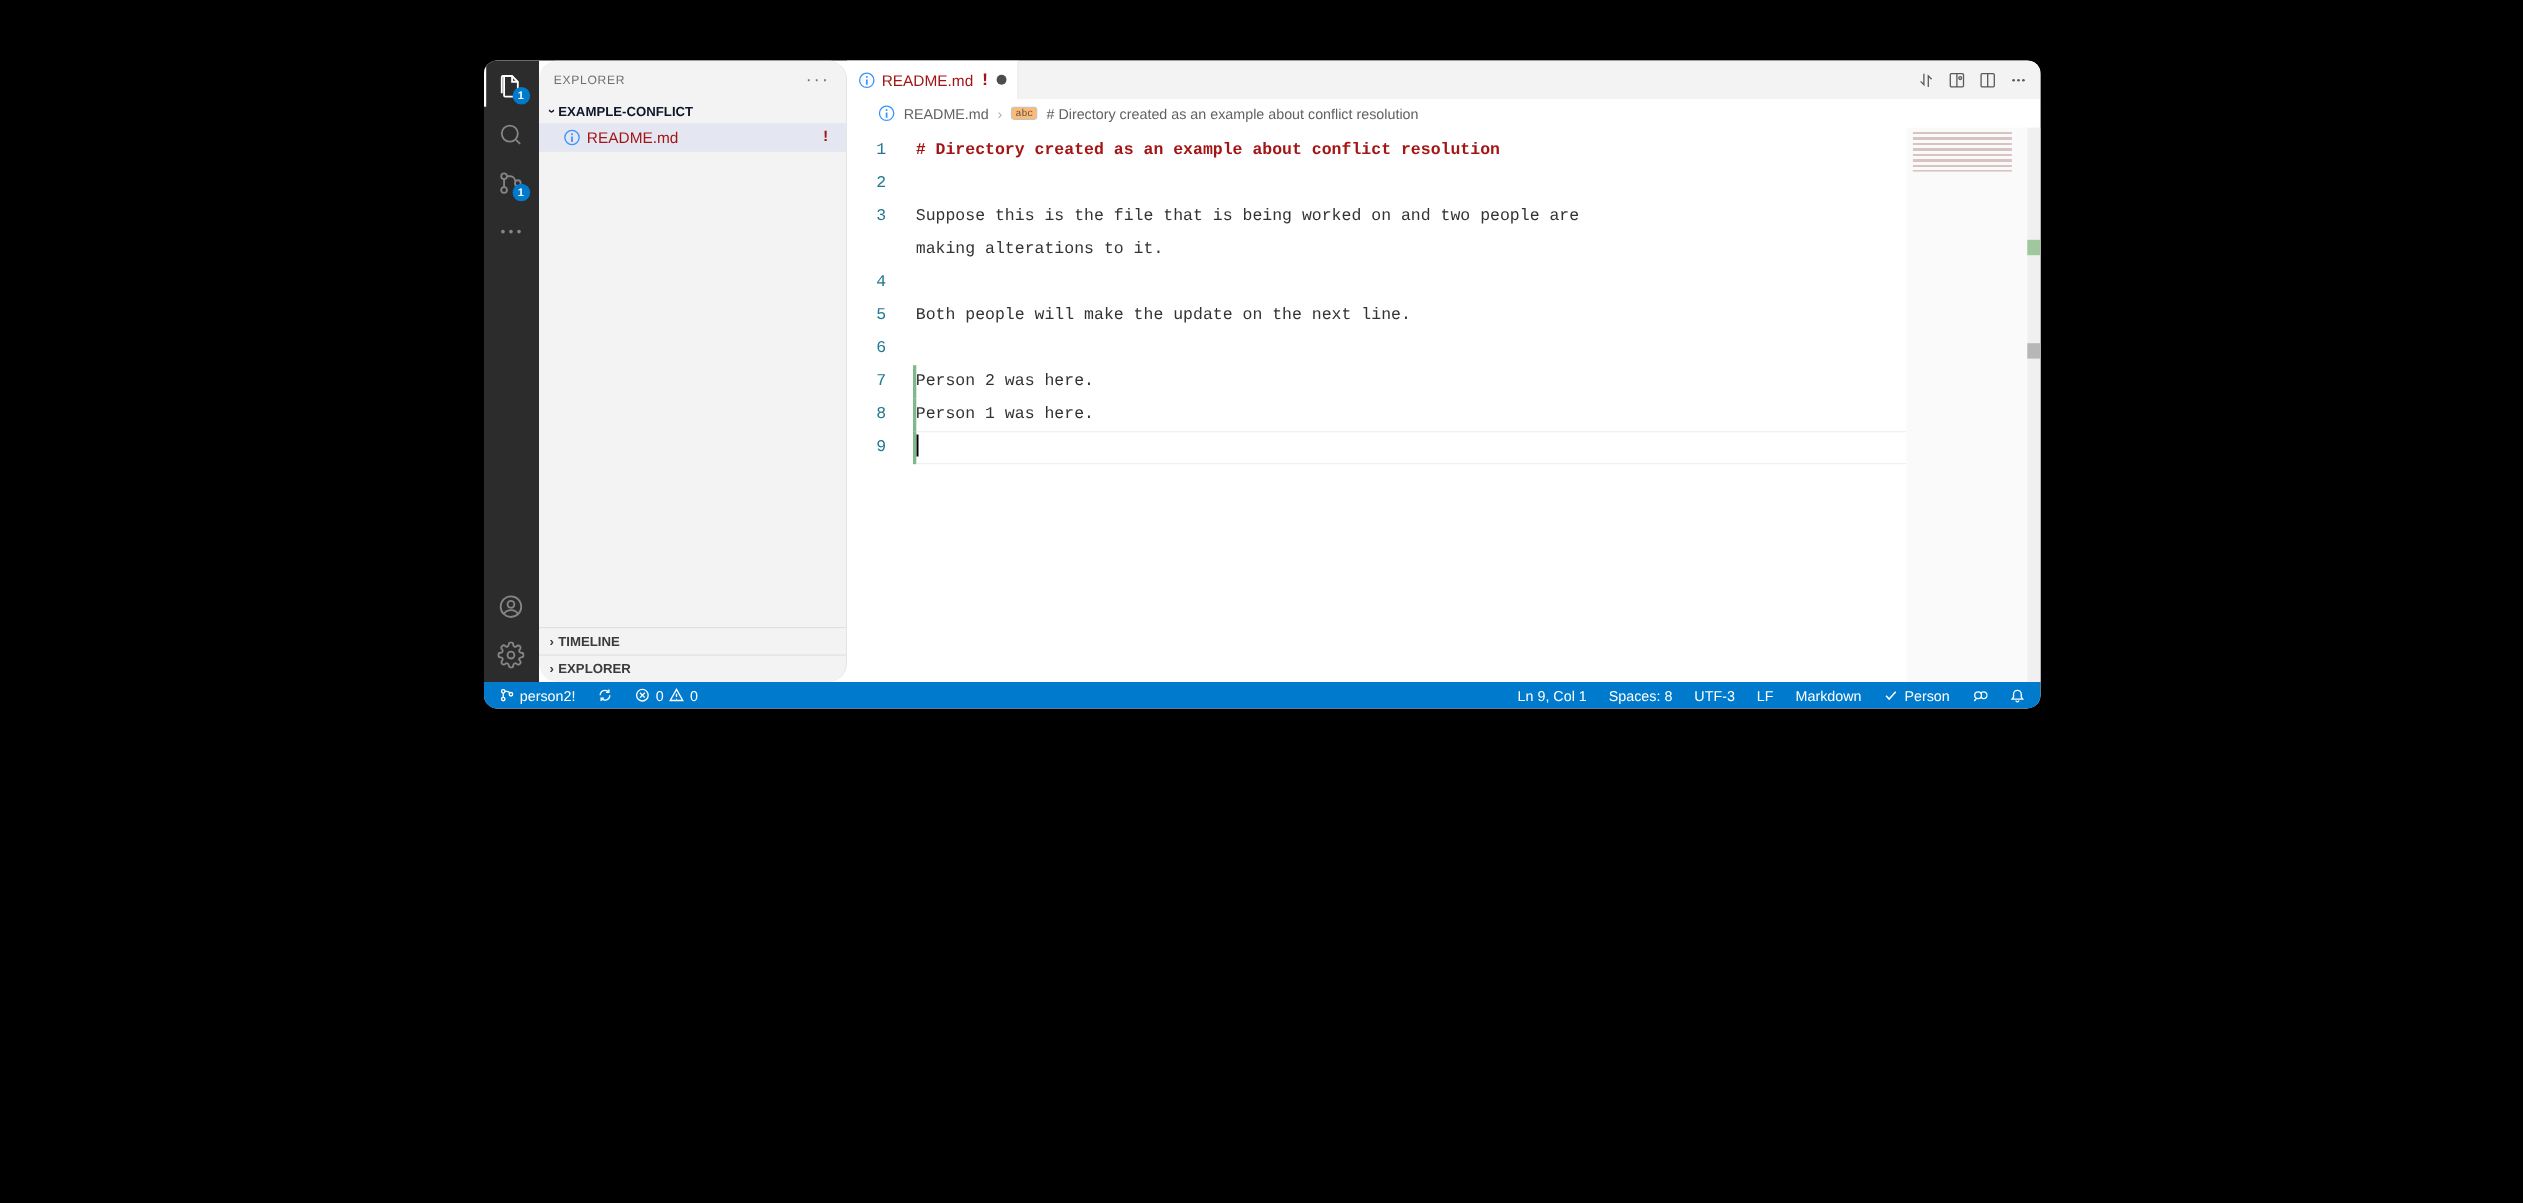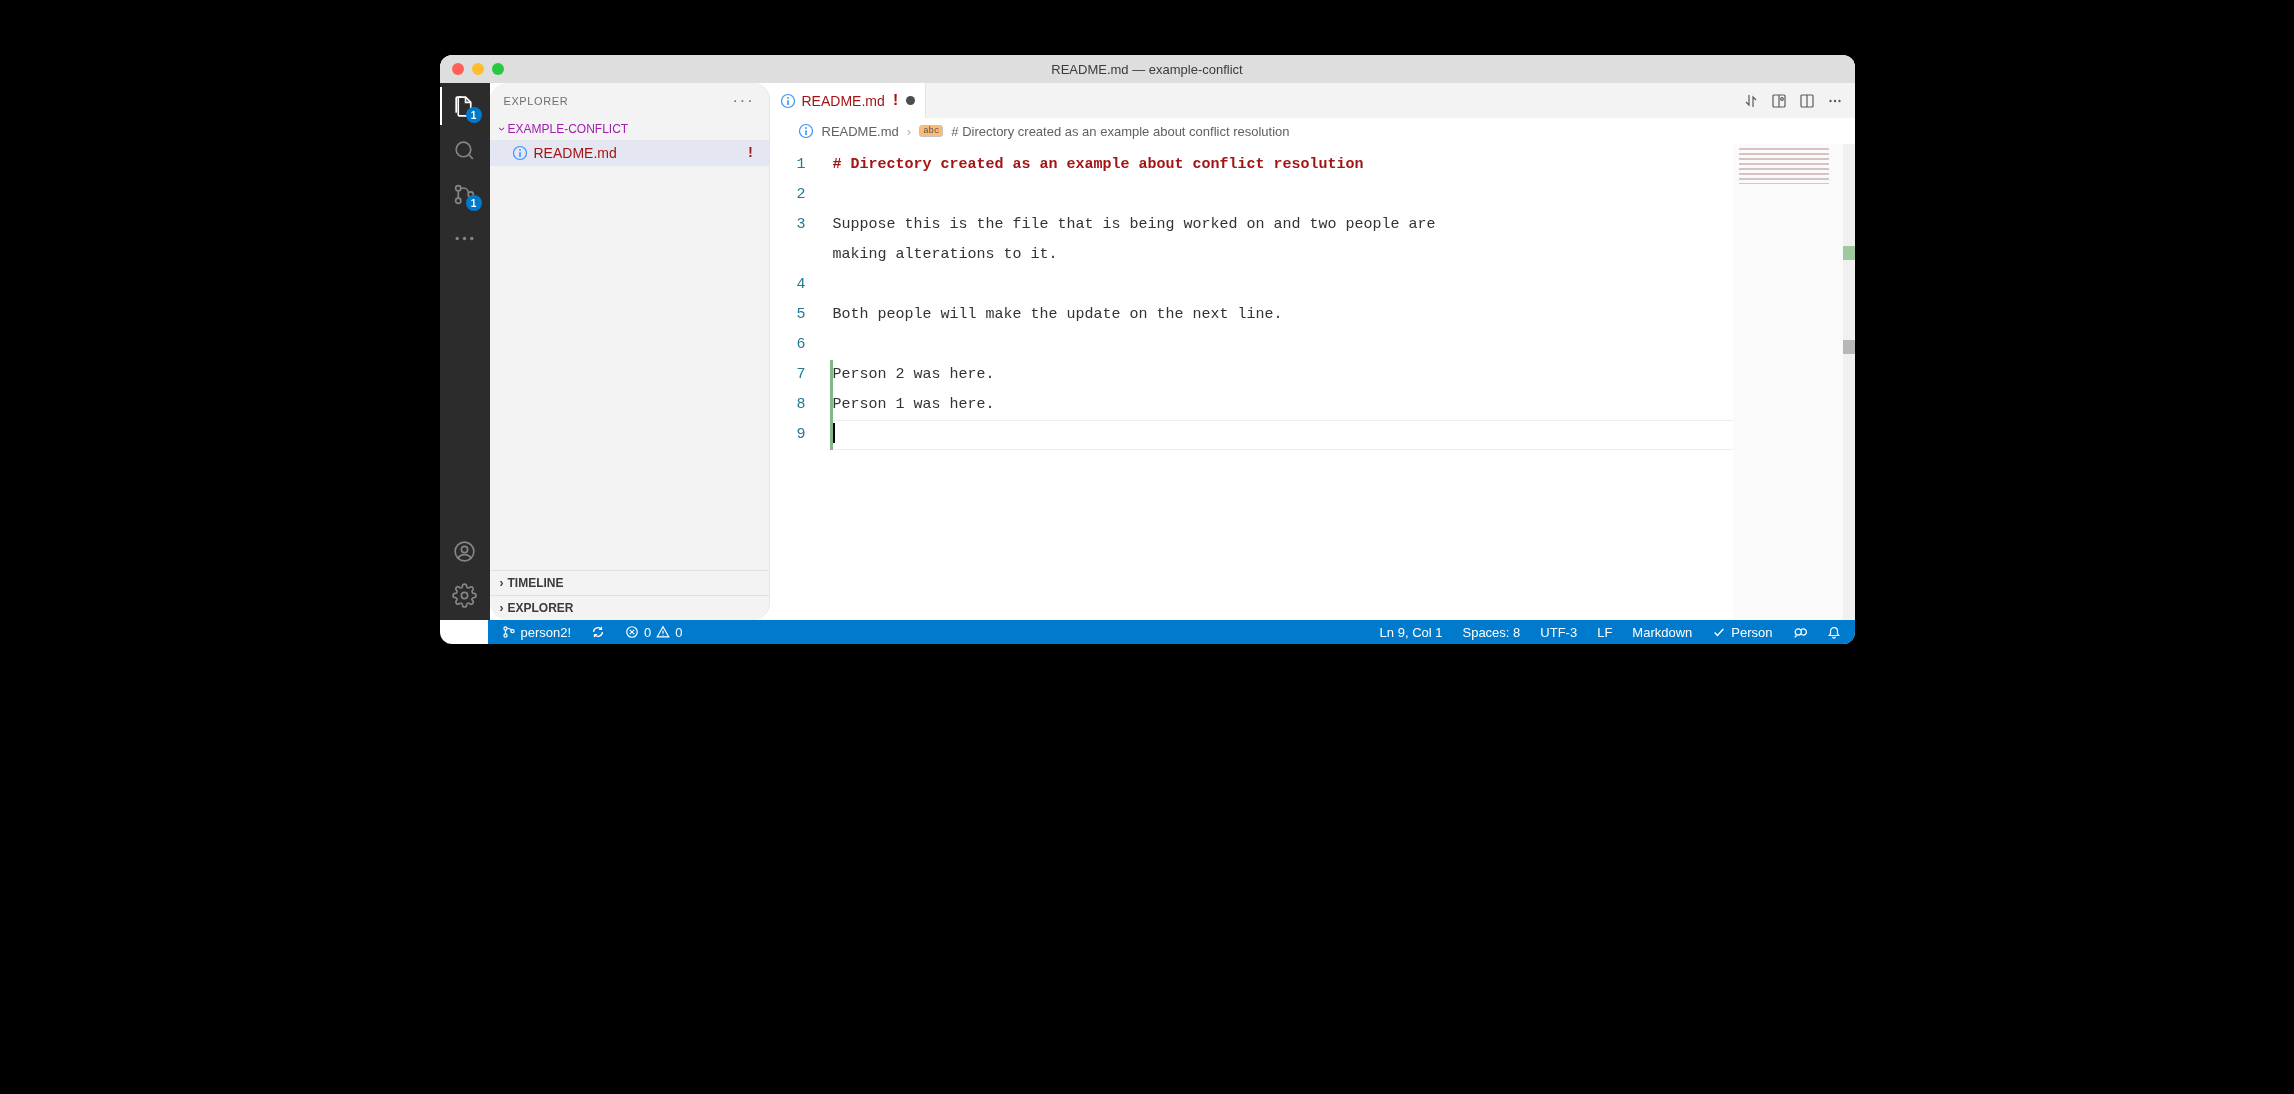--- a/index.html
+++ b/index.html
@@ -47,21 +47,21 @@
   .activitybar .spacer{flex:1;}
   .act-item{width:30px;height:30px;display:flex;align-items:center;justify-content:center;color:#858585;cursor:pointer;position:relative;}
   .act-item.active{color:#fff;}
   .act-item.active::before{content:"";position:absolute;left:-10px;top:-4px;bottom:-4px;width:2px;background:#fff;}
   .act-item svg{width:25px;height:25px;}
   .badge{position:absolute;right:-2px;bottom:-2px;min-width:16px;height:16px;padding:0 4px;border-radius:10px;background:var(--badge);color:#fff;font-size:10px;font-weight:600;display:flex;align-items:center;justify-content:center;}
   
   .sidebar{width:280px;background:var(--sidebar);display:flex;flex-direction:column;border-right:1px solid #e5e5e5;border-radius:17px;}
   .side-head{height:35px;display:flex;align-items:center;justify-content:space-between;padding:0 14px;font-size:11px;letter-spacing:.6px;color:var(--sidebar-header);}
   .side-head .dotsbtn{color:#6f6f6f;cursor:pointer;font-size:16px;letter-spacing:2px;}
-  .section{font-size:12px;font-weight:400;color:#a21caf;padding:4px 10px;display:flex;align-items:center;gap:4px;cursor:pointer;}
+  .section{font-size:12px;font-weight:700;color:#0f172a;padding:4px 10px;display:flex;align-items:center;gap:4px;cursor:pointer;}
   .chev{display:inline-block;transition:.15s;}
   .chev.open{transform:rotate(90deg);}
   .file-row{height:26px;display:flex;align-items:center;padding-left:22px;padding-right:10px;cursor:pointer;gap:6px;font-size:14px;}
   .file-row.selected{background:var(--file-selected);}
   .file-row .name{flex:1;color:var(--accent-red);}
   .info-icon,.file-warn{width:16px;height:16px;display:flex;align-items:center;justify-content:center;}
   .info-icon svg{width:16px;height:16px;color:#3794ff;}
   .file-warn{color:var(--accent-red);font-weight:700;font-family:var(--mono);}
   .side-flex{flex:1;}
   .collapse-sec{border-top:1px solid #e0e0e0;padding:5px 10px;font-size:12px;font-weight:700;color:#3b3b3b;display:flex;align-items:center;gap:4px;cursor:pointer;}
@@ -90,38 +90,30 @@
   .code .cursor-line{position:relative;}
   .code .cursor-line::before{content:"";position:absolute;left:-8px;right:0;top:0;bottom:0;border-top:1px solid #eee;border-bottom:1px solid #eee;}
   .code .caret{display:inline-block;width:2px;height:20px;background:#000;vertical-align:middle;margin-top:-2px;}
   
   .minimap{width:110px;background:#fafafa;position:relative;}
   .minimap::before{content:"";display:block;position:absolute;top:4px;left:6px;right:14px;height:36px;background:repeating-linear-gradient(to bottom,#d8c3c3 0 2px,transparent 2px 5px);}
   .ovruler{width:12px;background:#f0f0f0;position:relative;}
   .ovruler .m1{position:absolute;top:102px;left:0;right:0;height:14px;background:#9fc89f;}
   .ovruler .m2{position:absolute;top:196px;left:0;right:0;height:14px;background:#b7b7b7;}
   
-  .statusbar{height:24px;background:var(--statusbar);color:#fff;display:flex;align-items:center;font-size:13px;padding:0 6px;gap:4px;margin-left:48px;}
+  .statusbar{height:24px;background:var(--statusbar);color:#fff;display:flex;align-items:center;font-size:13px;padding:0 6px;gap:4px;}
   .statusbar .item{display:flex;align-items:center;gap:5px;padding:0 8px;height:24px;cursor:pointer;}
   .statusbar .item svg{width:14px;height:14px;}
   .statusbar .flex{flex:1;}
 </style>
 </head>
 <body>
 
 <div class="window">
 
-  <div class="titlebar">
-    <div class="traffic">
-      <div class="dot r"></div>
-      <div class="dot y"></div>
-      <div class="dot g"></div>
-    </div>
-    <div class="title">README.md — example-conflict</div>
-  </div>
 
   <div class="workbench">
 
     <div class="activitybar">
       <div class="act-item active">
         <svg viewBox="0 0 24 24" fill="none" stroke="currentColor" stroke-width="1.6">
             <path d="M13 3H7a1 1 0 0 0-1 1v16a1 1 0 0 0 1 1h10a1 1 0 0 0 1-1V8z"></path>
             <path d="M13 3v5h5"></path>
             <path d="M9 3H5a1 1 0 0 0-1 1v14"></path>
           </svg>

